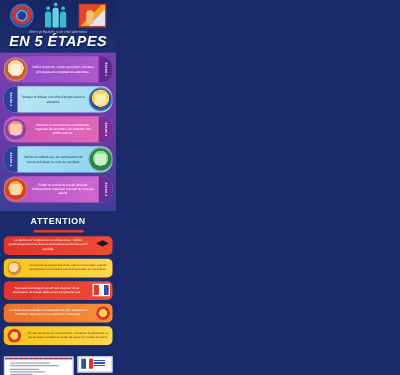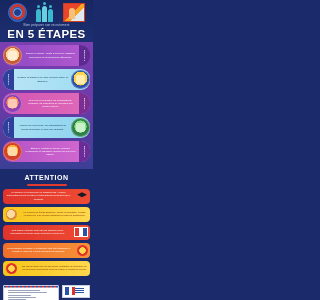--- a/index.html
+++ b/index.html
@@ -4,21 +4,21 @@
 <style>
   html,body{margin:0;padding:0;}
   body{
     width:93px;height:300px;overflow:hidden;
     font-family:"Liberation Sans",sans-serif;
     background:#1b2a6b;
   }
   .page{position:relative;width:93px;height:300px;overflow:hidden;background:#1b2a6b;}
 
   
-  .header{position:relative;height:42px;background:linear-gradient(180deg,#16265f 0%,#1d2f73 100%);}
+  .header{position:relative;height:42px;background:linear-gradient(180deg,#16265f 0%,#1d2f73 100%);font-style:italic;}
   .icon-row{display:flex;justify-content:space-around;align-items:flex-end;height:22px;padding:2px 4px 0 4px;box-sizing:border-box;}
   .ico{position:relative;}
 
   .badge-ico{width:17px;height:17px;border-radius:50%;
     background:radial-gradient(circle at 50% 45%,#2b5fb8 0 38%,#c8392f 40% 62%,#2753a8 64% 100%);
     border:1px solid #3a6fd0;display:flex;align-items:center;justify-content:center;}
   .badge-ico i{display:block;width:7px;height:7px;border-radius:50%;background:#1c3f8f;border:1px solid #7fb0ee;}
 
   .people-ico{width:22px;height:18px;display:flex;gap:1px;align-items:flex-end;justify-content:center;}
   .people-ico span{display:block;width:5px;height:13px;background:#3fc6d8;border-radius:3px 3px 1px 1px;position:relative;opacity:.92;}

